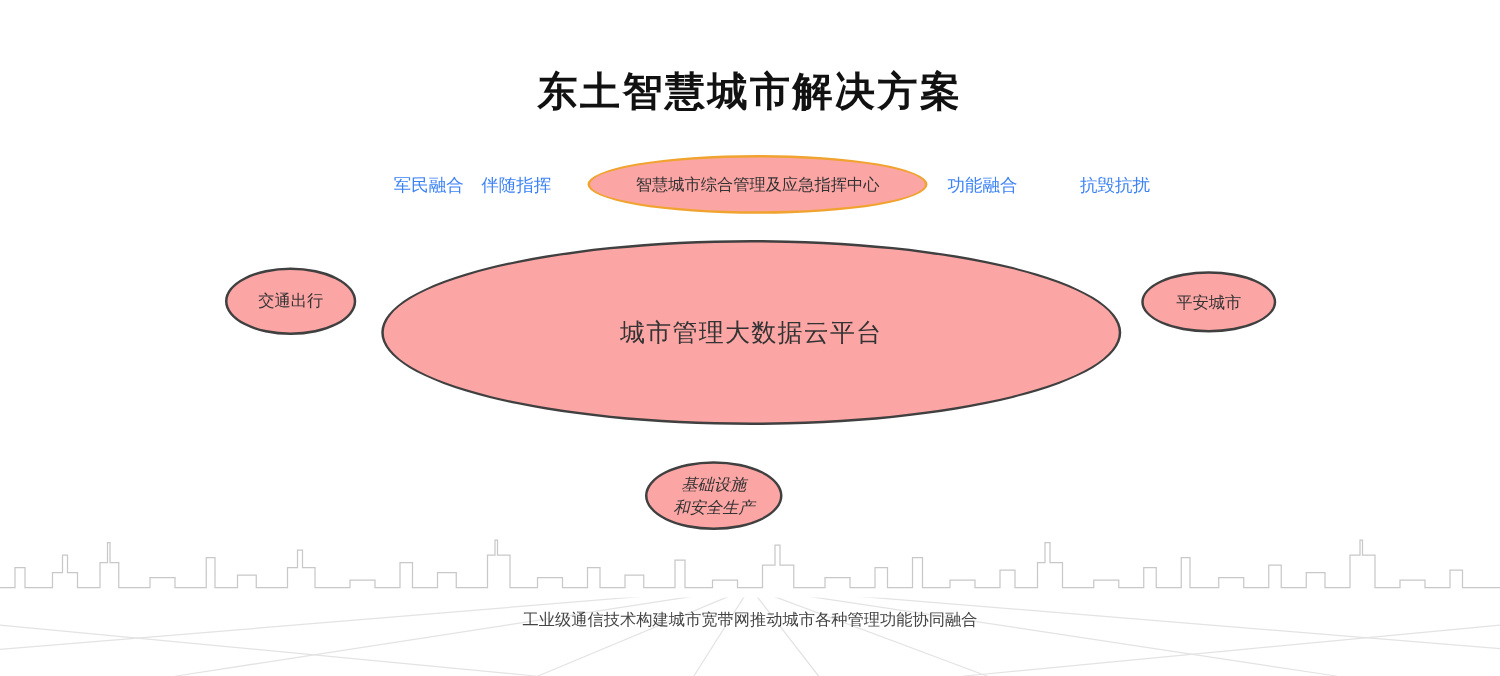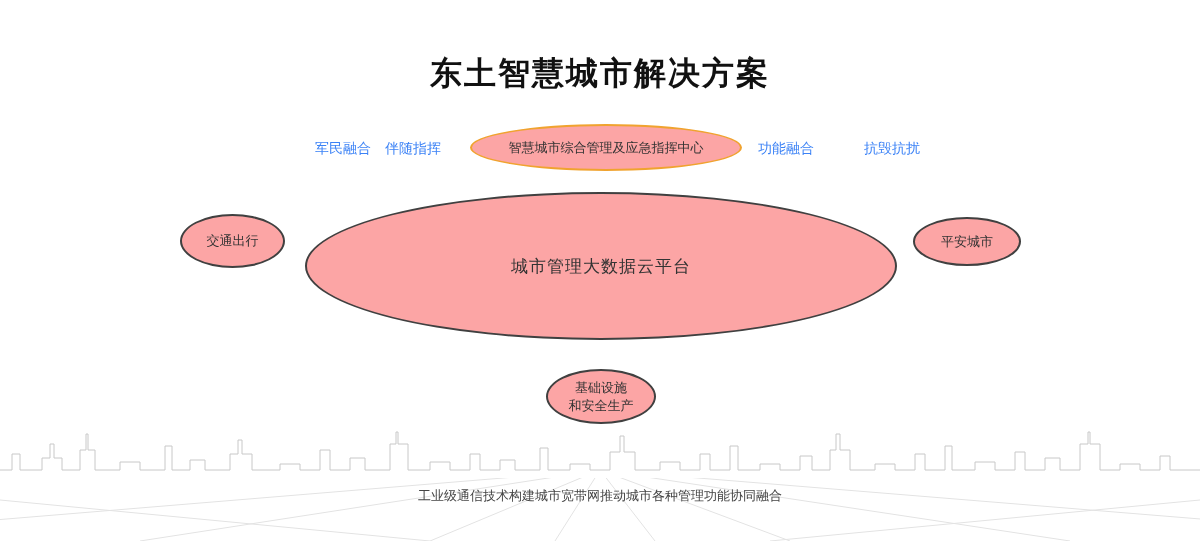--- a/index.html
+++ b/index.html
@@ -47,29 +47,29 @@
 
   .center-ellipse {
     left: 470px; top: 124px;
     width: 272px; height: 47px;
     font-size: 13px;
     color: #333;
   }
   .main-ellipse {
     left: 305px; top: 192px;
     width: 592px; height: 148px;
-    font-size: 17px;
+    font-size: 20px;
     color: #333;
     letter-spacing: 1px;
   }
   .node { font-size: 13px; line-height: 1.35; color: #333; }
   .node-traffic { left: 180px; top: 214px; width: 105px; height: 54px; }
   .node-safe    { left: 913px; top: 217px; width: 108px; height: 49px; }
   .node-geo     { left: 286px; top: 334px; width: 110px; height: 50px; }
-  .node-infra   { left: 546px; top: 369px; width: 110px; height: 55px; }
+  .node-infra   { left: 516px; top: 369px; width: 110px; height: 55px; font-style: italic; }
   .node-public  { left: 794px; top: 331px; width: 107px; height: 55px; }
 
   .skyline-svg {
     position: absolute;
     left: 0; top: 420px;
     width: 1200px; height: 62px;
   }
   .ground-svg {
     position: absolute;
     left: 0; top: 478px;

